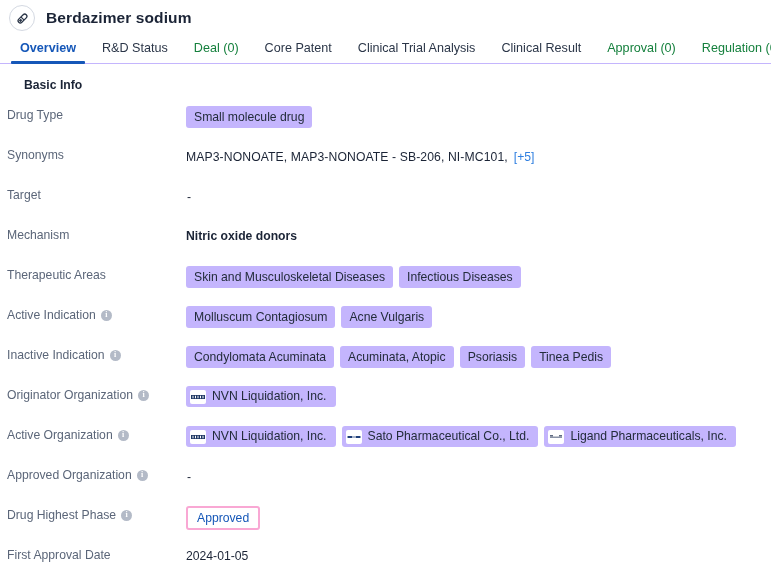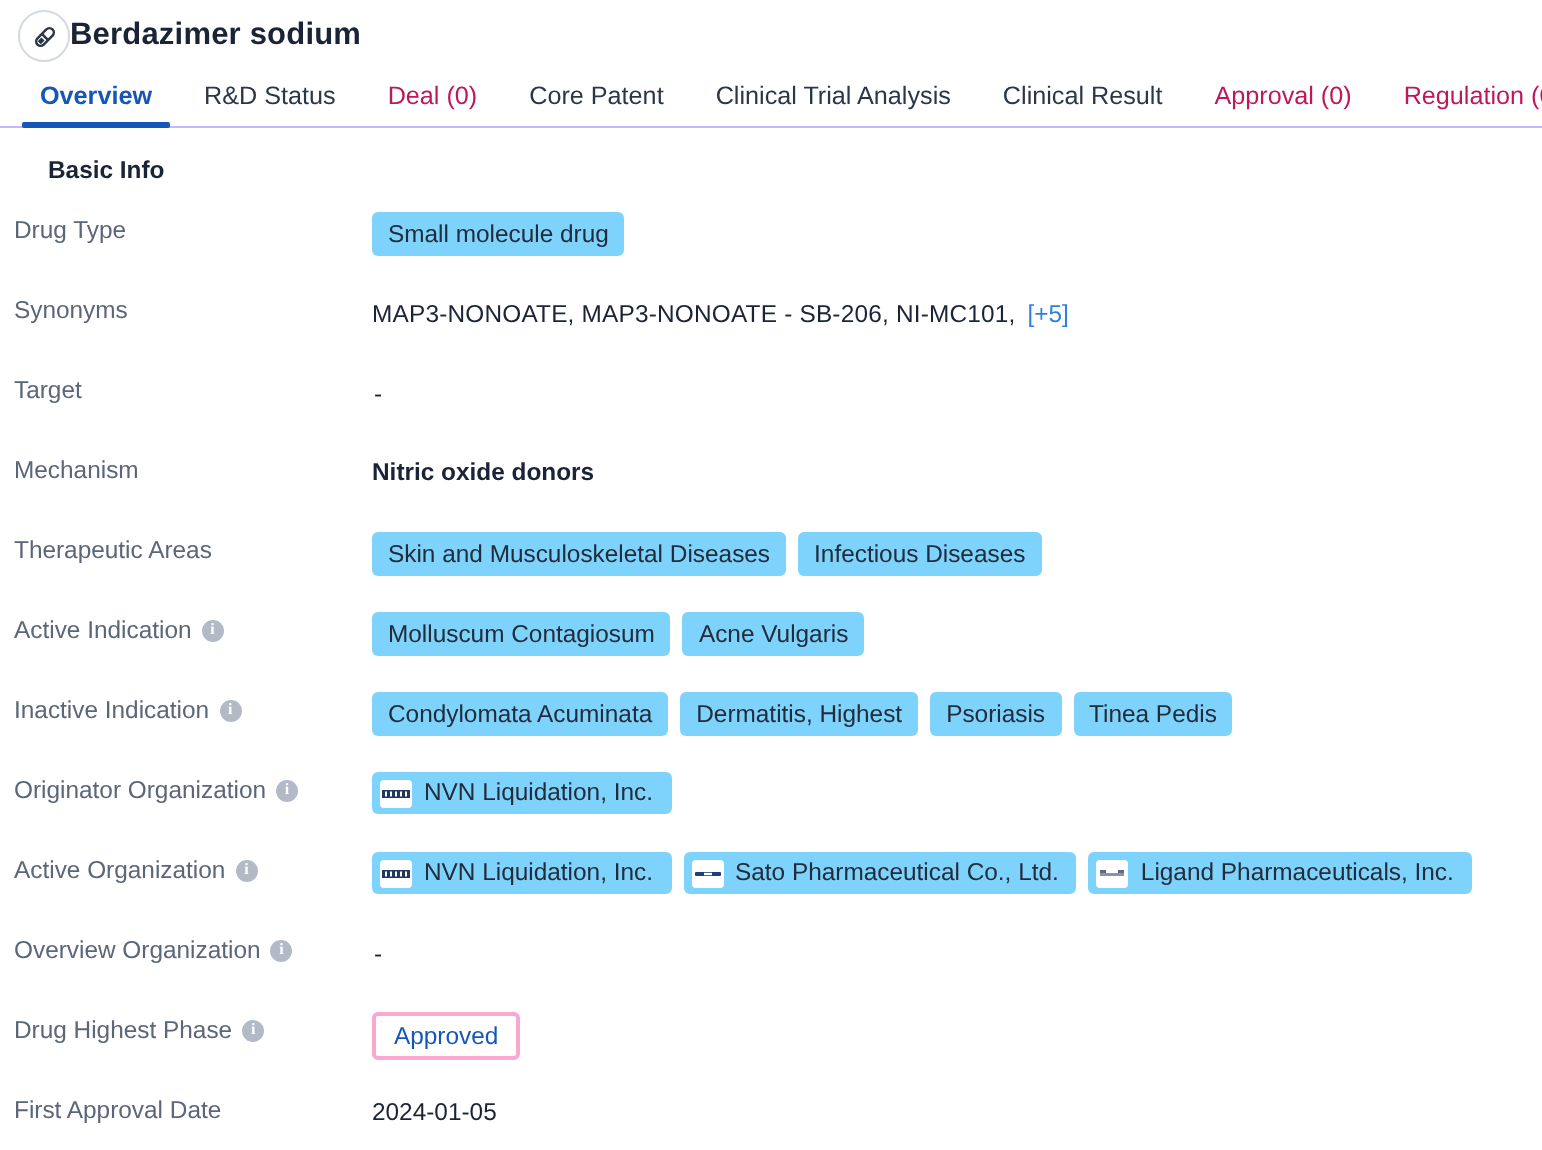--- a/index.html
+++ b/index.html
@@ -10,20 +10,21 @@
     background: #ffffff;
     font-family: "Liberation Sans", sans-serif;
     color: #2b3648;
     overflow: hidden;
   }
 
   
   .header {
     display: flex;
     align-items: center;
+    gap: 11px;
     padding: 0 0 0 9px;
     height: 32px;
     margin-top: 2px;
   }
   .drug-avatar {
     width: 26px;
     height: 26px;
     border-radius: 50%;
     border: 1px solid #d4d9e2;
     background: #ffffff;
@@ -65,21 +66,21 @@
   .tab.active::after {
     content: "";
     position: absolute;
     left: 4px;
     right: 4px;
     bottom: -1px;
     height: 3px;
     background: #1557b8;
     border-radius: 1px;
   }
-  .tab.disabled { color: #be185d; }
+  .tab.disabled { color: #15803d; }
 
   
   .content { padding: 14px 0 0 0; }
   .section-title {
     font-size: 12.2px;
     font-weight: bold;
     color: #1b2436;
     padding-left: 24px;
     margin-bottom: 13px;
   }
@@ -122,21 +123,21 @@
     display: inline-flex;
     align-items: center;
     justify-content: center;
     line-height: 1;
     font-family: "Liberation Serif", serif;
     flex: 0 0 auto;
     cursor: pointer;
   }
 
   .chip {
-    background: #7dd3fc;
+    background: #c4b5fd;
     border-radius: 3px;
     padding: 4px 8px;
     font-size: 12.2px;
     color: #232c3b;
     line-height: 1.15;
     white-space: nowrap;
   }
   .chip-org {
     display: inline-flex;
     align-items: center;
@@ -278,21 +279,21 @@
     </div>
   </div>
 
   <div class="row">
     <div class="row-label">
       <span>Inactive Indication</span>
       <span class="info-icon">i</span>
     </div>
     <div class="row-value">
       <span class="chip">Condylomata Acuminata</span>
-      <span class="chip">Dermatitis, Highest</span>
+      <span class="chip">Acuminata, Atopic</span>
       <span class="chip">Psoriasis</span>
       <span class="chip">Tinea Pedis</span>
     </div>
   </div>
 
   <div class="row">
     <div class="row-label">
       <span>Originator Organization</span>
       <span class="info-icon">i</span>
     </div>
@@ -349,21 +350,21 @@
             <rect x="20" y="6" width="6" height="3" fill="#5f6a80"></rect>
           </svg>
         </span>
         <span>Ligand Pharmaceuticals, Inc.</span>
       </span>
     </div>
   </div>
 
   <div class="row">
     <div class="row-label">
-      <span>Overview Organization</span>
+      <span>Approved Organization</span>
       <span class="info-icon">i</span>
     </div>
     <div class="row-value">
       <span class="dash">-</span>
     </div>
   </div>
 
   <div class="row">
     <div class="row-label">
       <span>Drug Highest Phase</span>

